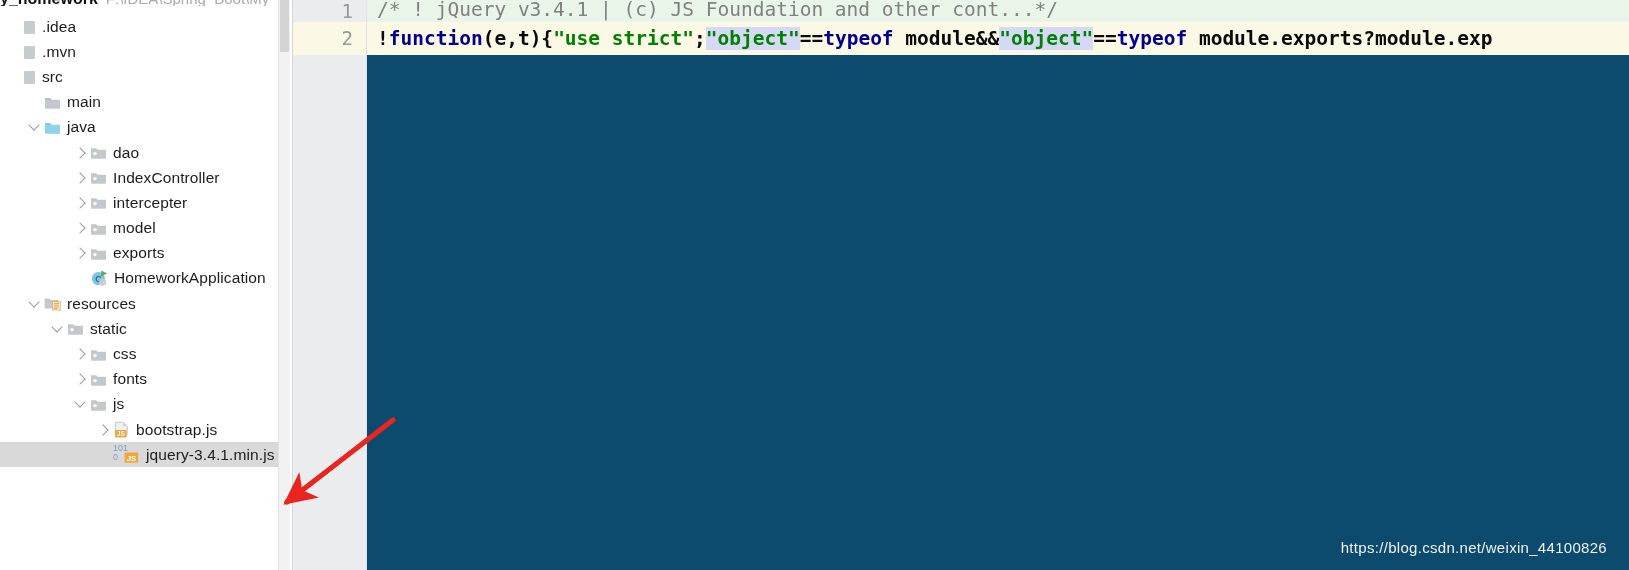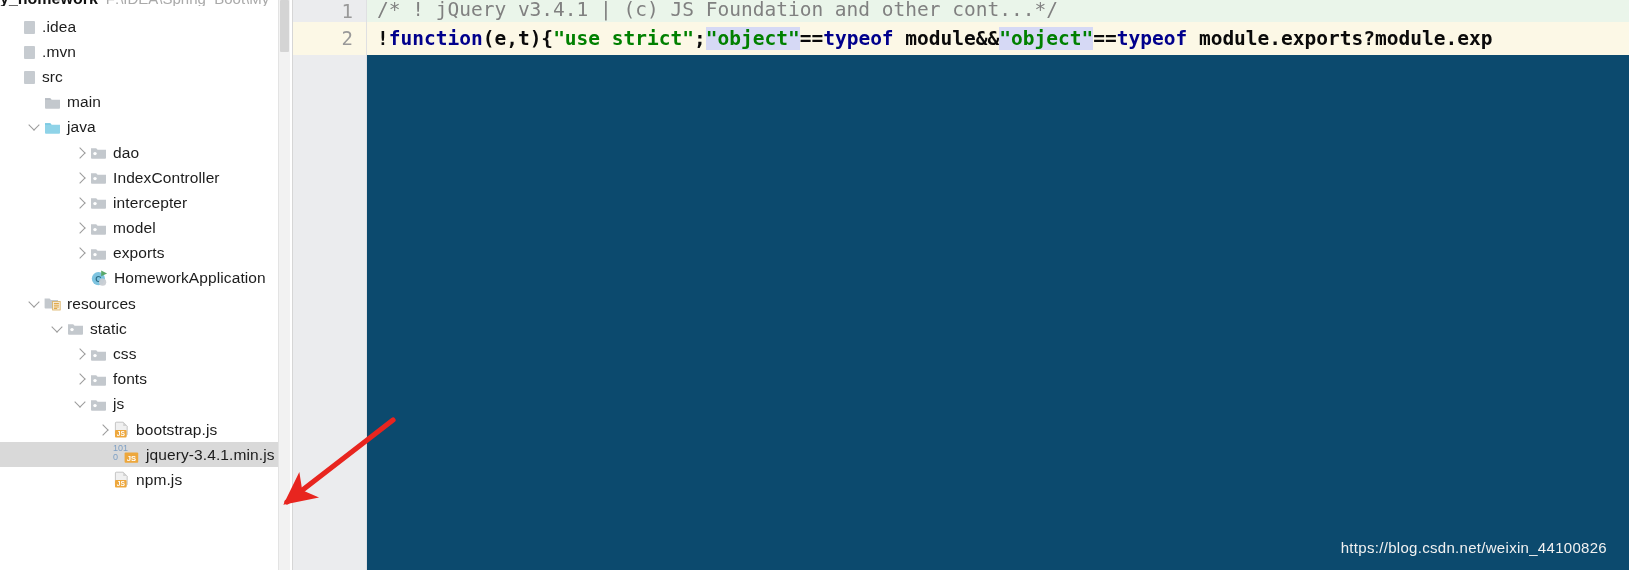--- a/index.html
+++ b/index.html
@@ -507,31 +507,20 @@
           <span class="ic-minjs">
             <span class="bits">101</span>
             <span class="bits2">0</span>
             <span class="jsbadge"><svg width="17" height="13" viewBox="0 0 17 13">
                 <rect x="1.6" y="1.4" width="13.6" height="10.4" rx="1" fill="#eda73c"></rect>
                 <text x="8.4" y="9.6" font-family="Liberation Sans, sans-serif" font-size="7.6" font-weight="bold" fill="#ffffff" text-anchor="middle">JS</text>
               </svg></span>
           </span>
           <span class="label">jquery-3.4.1.min.js</span>
         </div>
-        <div class="tree-row">
-          <span style="display: inline-block; flex: 0 0 auto; width: 96px;"></span>
-          <span class="twisty none"></span>
-          <span class="ic ic-js"><svg width="18" height="18" viewBox="0 0 18 18">
-              <path d="M3.2 1.2 h7.0 l4.0 3.9 v8.3 a0.8 0.8 0 0 1 -0.8 0.8 H3.2 a0.8 0.8 0 0 1 -0.8 -0.8 V2.0 A0.8 0.8 0 0 1 3.2 1.2 Z" fill="#f0f0f0" stroke="#b9b9b9" stroke-width="0.8"></path>
-              <path d="M10.2 1.2 l4.0 3.9 h-4.0 Z" fill="#d2d2d2"></path>
-              <rect x="2.0" y="9.0" width="11.6" height="7.4" rx="1" fill="#eda73c"></rect>
-              <text x="7.8" y="14.9" font-family="Liberation Sans, sans-serif" font-size="6.6" font-weight="bold" fill="#ffffff" text-anchor="middle">JS</text>
-            </svg></span>
-          <span class="label">npm.js</span>
-        </div>
       </div>
 
     <div id="tree-scroll-track">
       <div id="tree-scroll-thumb"></div>
     </div>
   </div>
 
   <div id="panel-divider"></div>
 
   <div id="editor">

